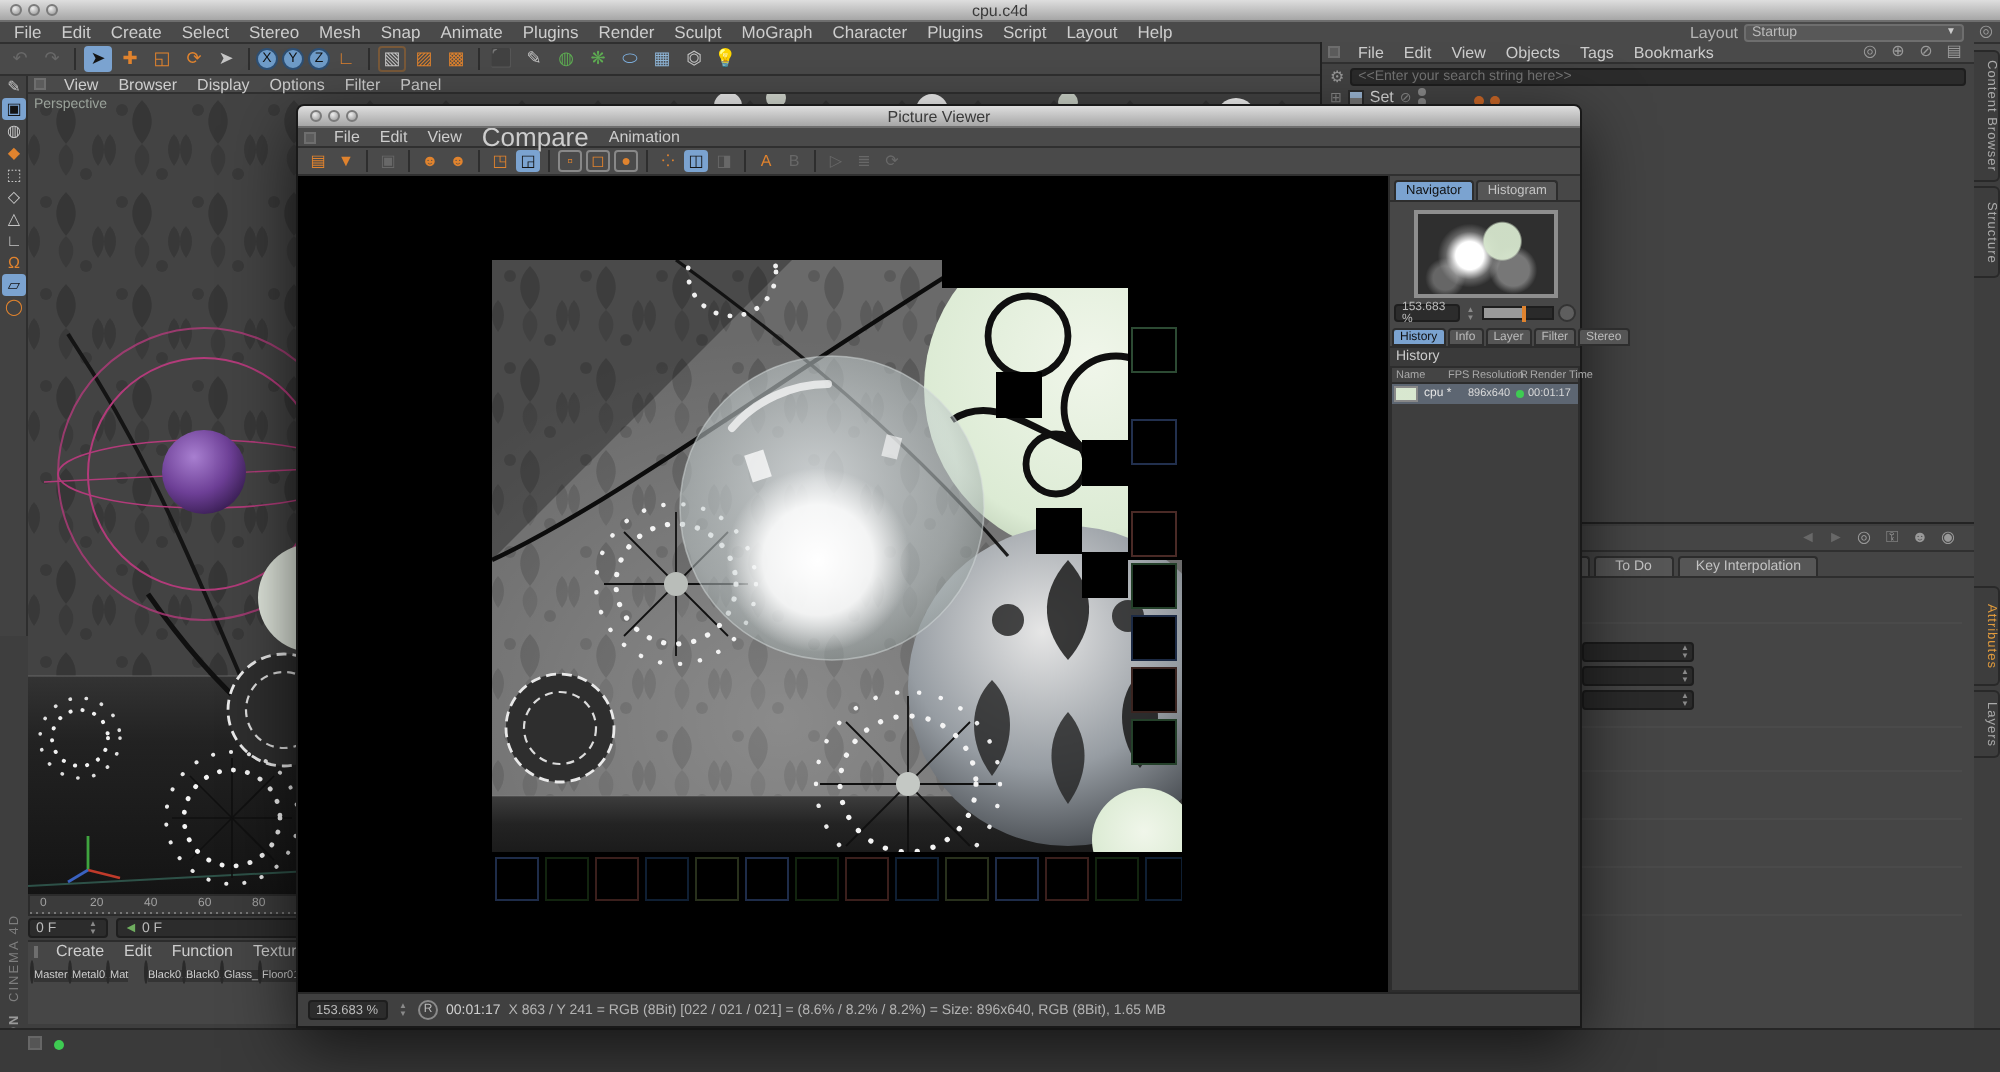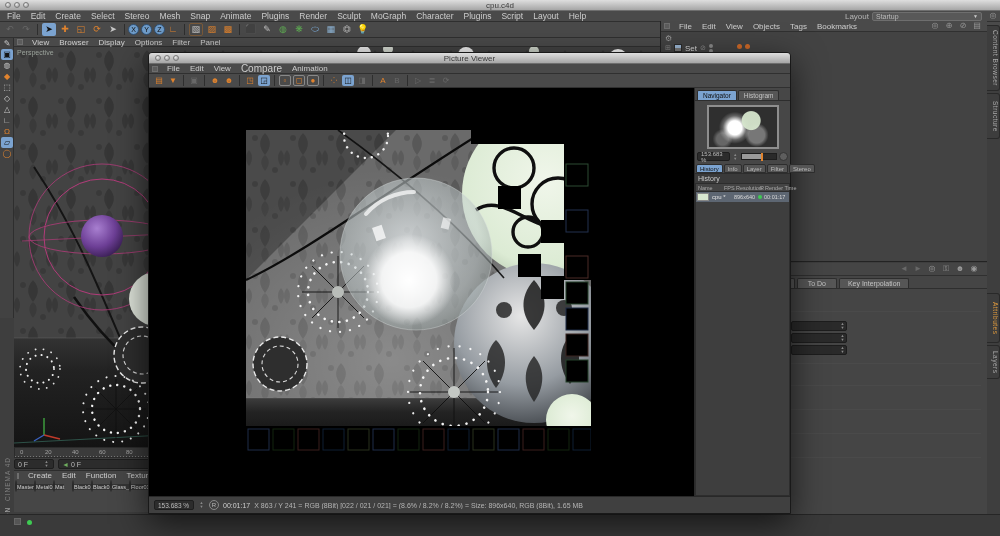--- a/index.html
+++ b/index.html
@@ -39,21 +39,21 @@
         color:#aaa;font-size:6.5px;writing-mode:vertical-rl;text-align:center;
         border-radius:0 3px 3px 0;letter-spacing:.5px;overflow:hidden}
   .vtab.active{color:#e09a3c}
   .hline{position:absolute;height:1px;background:#383838;border-bottom:1px solid #4a4a4a}
   
   .mat{width:19px;display:inline-block;vertical-align:top;margin:1px 0 0 0}
   .mat .ball{width:15px;height:15px;border-radius:50%;margin:1px auto;border:1px solid #2a2a2a}
   .mat .lbl{font-size:5.5px;text-align:center;background:#343434;color:#cfcfcf;height:7px;
             line-height:7px;overflow:hidden;white-space:nowrap}
   
-  .om-row{display:flex;align-items:flex-start;height:9px;padding-left:4px;gap:3px;font-size:8px;color:#ddd}
+  .om-row{display:flex;align-items:flex-end;height:9px;padding-left:4px;gap:3px;font-size:8px;color:#ddd}
   .obj-ico{width:8px;height:8px;border:1px solid #2c2c2c;flex:none}
   .tgl{width:4px;height:4px;border-radius:50%;background:#8a8a8a;flex:none}
   .odot{width:5px;height:5px;border-radius:50%;background:#d06a28;flex:none}
   
   #pv{left:148px;top:52px;width:643px;height:462px;background:#474747;border:1px solid #191919;
       border-radius:4px 4px 0 0;box-shadow:0 10px 34px rgba(0,0,0,.65);z-index:10}
   .pv-tab{height:10px;line-height:10px;padding:0 5px;font-size:6.5px;background:#565656;
           color:#c3c3c3;border:1px solid #2d2d2d;border-bottom:0;border-radius:2px 2px 0 0;flex:none}
   .pv-tab.on{background:#7ba3d0;color:#101010}
   .minitab{height:9px;line-height:9px;padding:0 3px;font-size:6px;background:#555;color:#bbb;
@@ -323,20 +323,21 @@
         <span class="menu-item" style="font-size:8px">Bookmarks</span>
         <span style="flex:1"></span>
         <span class="icn sm" style="color:#999">◎</span>
         <span class="icn sm" style="color:#999">⊕</span>
         <span class="icn sm" style="color:#999">⊘</span>
         <span class="icn sm" style="color:#999;margin-right:4px">▤</span>
       </div>
     </div>
     <div style="display:flex;align-items:center;height:12px;padding:0 4px;gap:3px">
       <span style="font-size:8px;color:#999">⚙</span>
+      <input style="flex: 1 1 0%; height: 9px; background: rgb(43, 43, 43); border: 1px solid rgb(30, 30, 30); border-radius: 2px; color: rgb(144, 144, 144); font-size: 7px; font-family: &quot;Liberation Sans&quot;, sans-serif; padding: 0px 3px;" placeholder="&lt;&lt;Enter your search string here&gt;&gt;">
     </div>
     <div class="om-row">
       <span style="font-size:7px;color:#888">⊞</span>
       <span class="obj-ico" style="background:linear-gradient(#9db8d6 50%,#7a7a7a 50%)"></span>
       <span>Set</span>
       <span style="font-size:7px;color:#8a8a8a">⊘</span>
       <span style="display:flex;flex-direction:column;gap:1px">
           <span class="tgl"></span>
           <span class="tgl"></span>
         </span>
@@ -408,21 +409,21 @@
       <span class="tl" style="left:15px;top:2px"></span>
       <span class="tl" style="left:24px;top:2px"></span>
       <div class="mac-title">Picture Viewer</div>
     </div>
     <div class="panelbar" style="height:10px">
       <div class="menu-row">
         <span class="grip"></span>
         <span class="menu-item" style="font-size:8px">File</span>
         <span class="menu-item" style="font-size:8px">Edit</span>
         <span class="menu-item" style="font-size:8px">View</span>
-        <span class="menu-item" style="font-size:10px">Compare</span>
+        <span class="menu-item" style="font-size:13px">Compare</span>
         <span class="menu-item" style="font-size:8px">Animation</span>
       </div>
     </div>
     <div class="panelbar" style="height:14px">
       <div class="menu-row" style="padding-left:3px">
         <span class="icn sm org">▤</span>
         <span class="icn sm org">▼</span>
         <span class="sep"></span>
         <span class="icn sm dis">▣</span>
         <span class="sep"></span>

